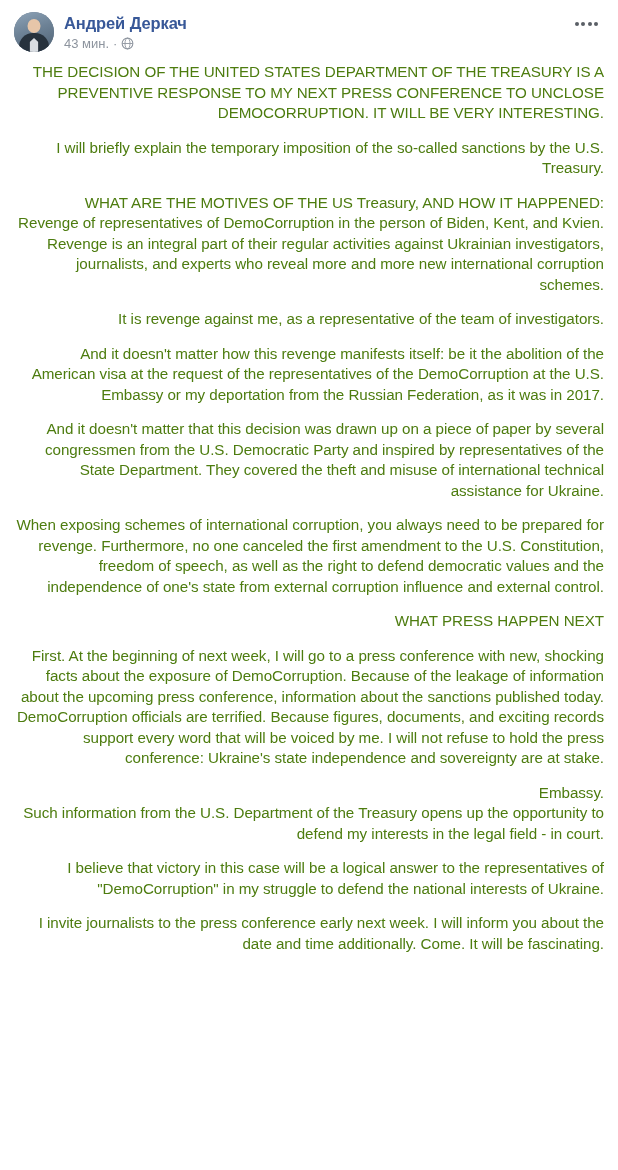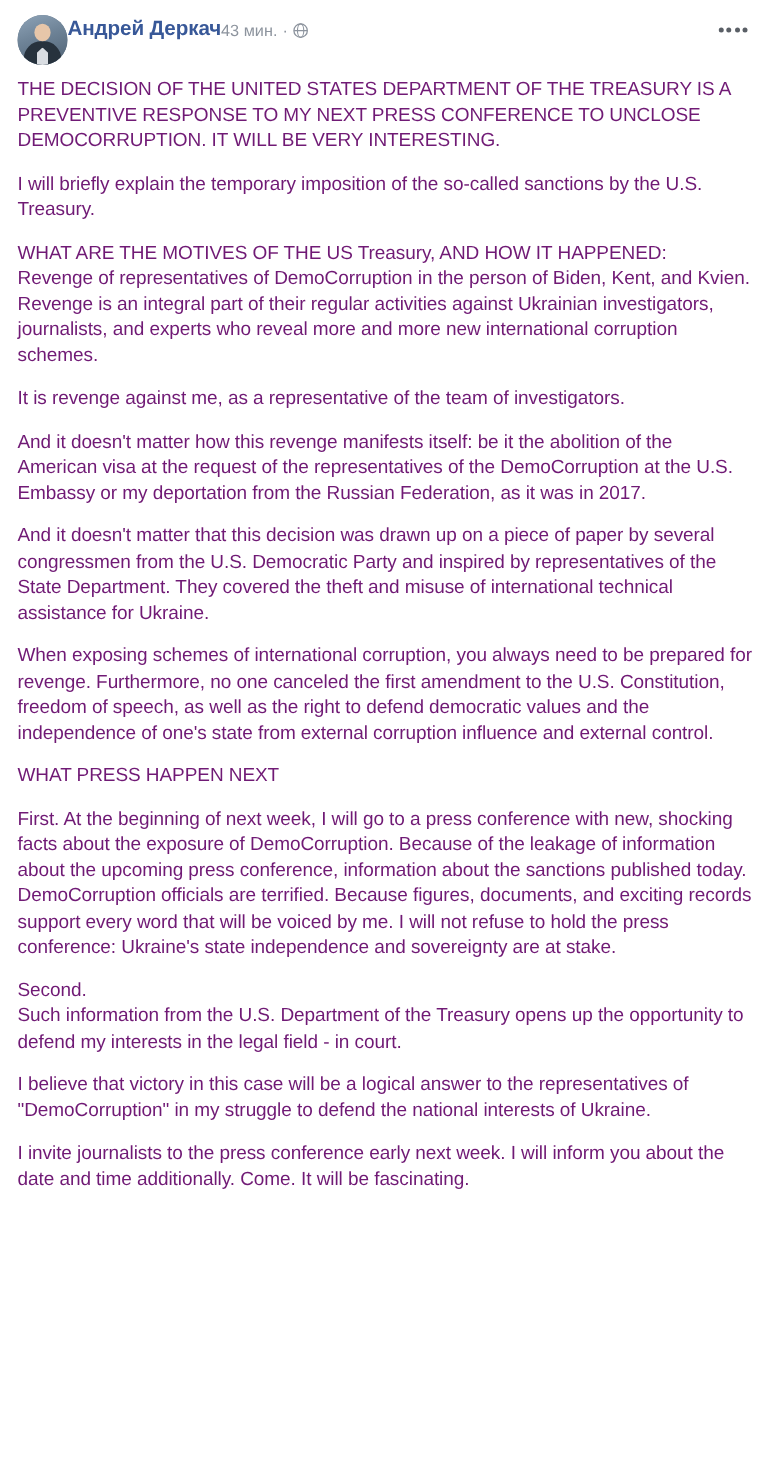--- a/index.html
+++ b/index.html
@@ -64,21 +64,23 @@
     position: absolute;
     left: 50%;
     bottom: 0;
     transform: translateX(-50%);
     width: 9px;
     height: 14px;
     background: #d9dde2;
     clip-path: polygon(50% 0, 100% 30%, 100% 100%, 0 100%, 0 30%);
   }
   .header-text {
+    margin-left: 10px;
     display: flex;
+    flex-direction: column;
     justify-content: flex-start;
     padding-top: 1px;
   }
   .author-name {
     font-size: 16.5px;
     font-weight: bold;
     color: #385898;
     line-height: 20px;
     letter-spacing: -0.1px;
   }
@@ -113,22 +115,23 @@
   .menu-dots span {
     width: 4px;
     height: 4px;
     border-radius: 50%;
     background: #5a5f66;
     display: block;
   }
   .post-body {
     font-size: 15.2px;
     line-height: 20.5px;
-    color: #701a75;
+    color: #4d7c0f;
     letter-spacing: -0.05px;
+    text-align: right;
   }
   .post-body p {
     margin: 0 0 14px 0;
     white-space: pre-line;
   }
   .post-body p:last-child {
     margin-bottom: 0;
   }
 </style>
 </head>
@@ -171,19 +174,19 @@
     <p>THE DECISION OF THE UNITED STATES DEPARTMENT OF THE TREASURY IS A PREVENTIVE RESPONSE TO MY NEXT PRESS CONFERENCE TO UNCLOSE DEMOCORRUPTION. IT WILL BE VERY INTERESTING.</p>
     <p>I will briefly explain the temporary imposition of the so-called sanctions by the U.S. Treasury.</p>
     <p>WHAT ARE THE MOTIVES OF THE US Treasury, AND HOW IT HAPPENED:
 Revenge of representatives of DemoCorruption in the person of Biden, Kent, and Kvien. Revenge is an integral part of their regular activities against Ukrainian investigators, journalists, and experts who reveal more and more new international corruption schemes.</p>
     <p>It is revenge against me, as a representative of the team of investigators.</p>
     <p>And it doesn't matter how this revenge manifests itself: be it the abolition of the American visa at the request of the representatives of the DemoCorruption at the U.S. Embassy or my deportation from the Russian Federation, as it was in 2017.</p>
     <p>And it doesn't matter that this decision was drawn up on a piece of paper by several congressmen from the U.S. Democratic Party and inspired by representatives of the State Department. They covered the theft and misuse of international technical assistance for Ukraine.</p>
     <p>When exposing schemes of international corruption, you always need to be prepared for revenge. Furthermore, no one canceled the first amendment to the U.S. Constitution, freedom of speech, as well as the right to defend democratic values and the independence of one's state from external corruption influence and external control.</p>
     <p>WHAT PRESS HAPPEN NEXT</p>
     <p>First. At the beginning of next week, I will go to a press conference with new, shocking facts about the exposure of DemoCorruption. Because of the leakage of information about the upcoming press conference, information about the sanctions published today. DemoCorruption officials are terrified. Because figures, documents, and exciting records support every word that will be voiced by me. I will not refuse to hold the press conference: Ukraine's state independence and sovereignty are at stake.</p>
-    <p>Second.
+    <p>Embassy.
 Such information from the U.S. Department of the Treasury opens up the opportunity to defend my interests in the legal field - in court.</p>
     <p>I believe that victory in this case will be a logical answer to the representatives of "DemoCorruption" in my struggle to defend the national interests of Ukraine.</p>
     <p>I invite journalists to the press conference early next week. I will inform you about the date and time additionally. Come. It will be fascinating.</p>
   </div>
 
 </div>
 
 </body></html>

